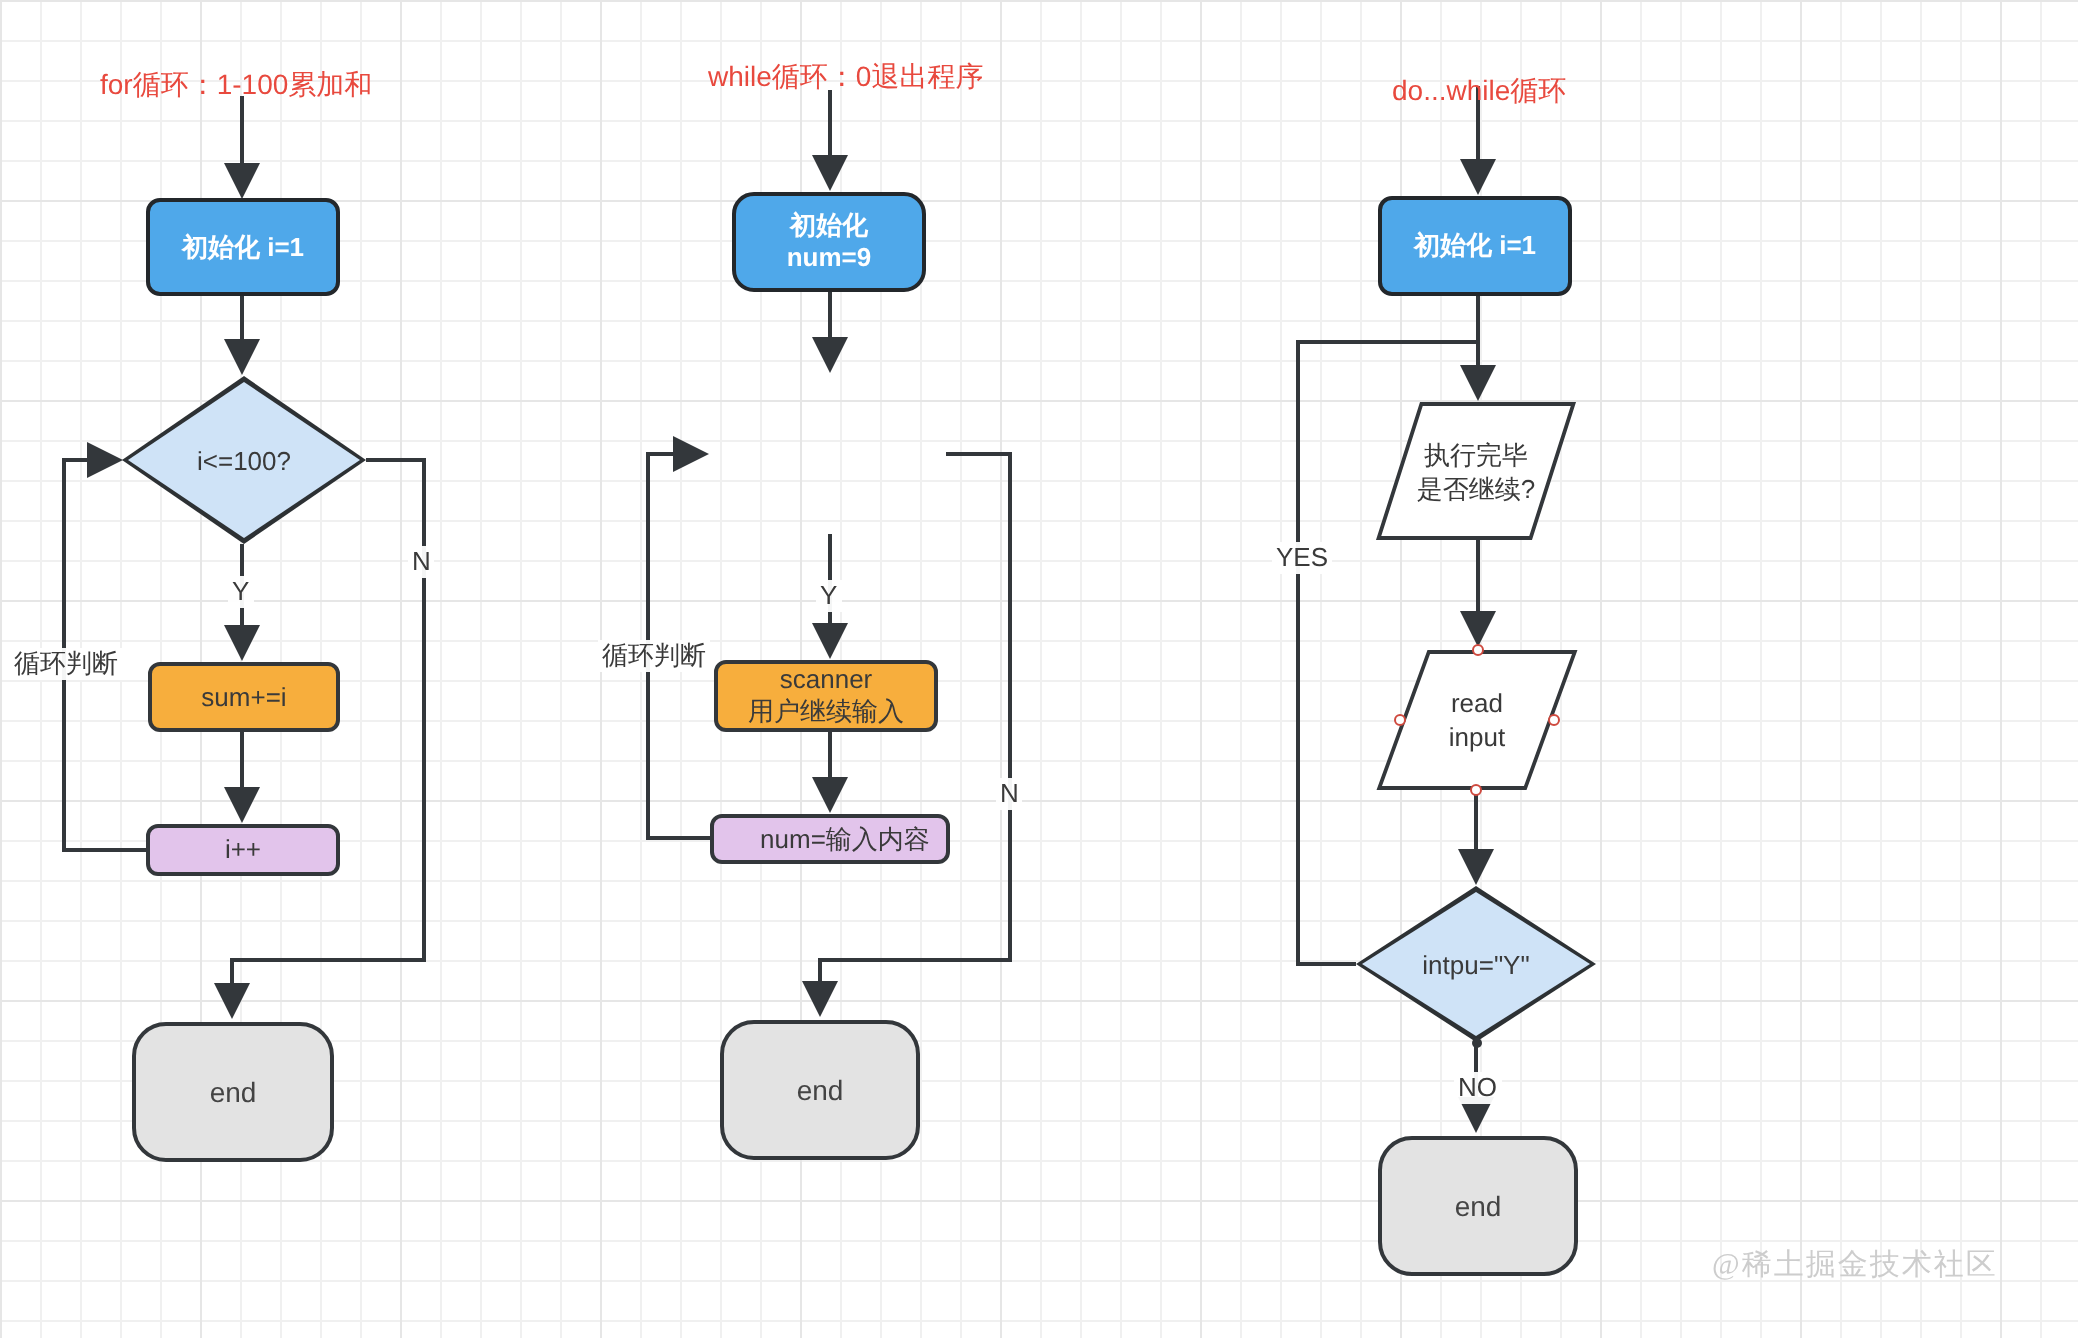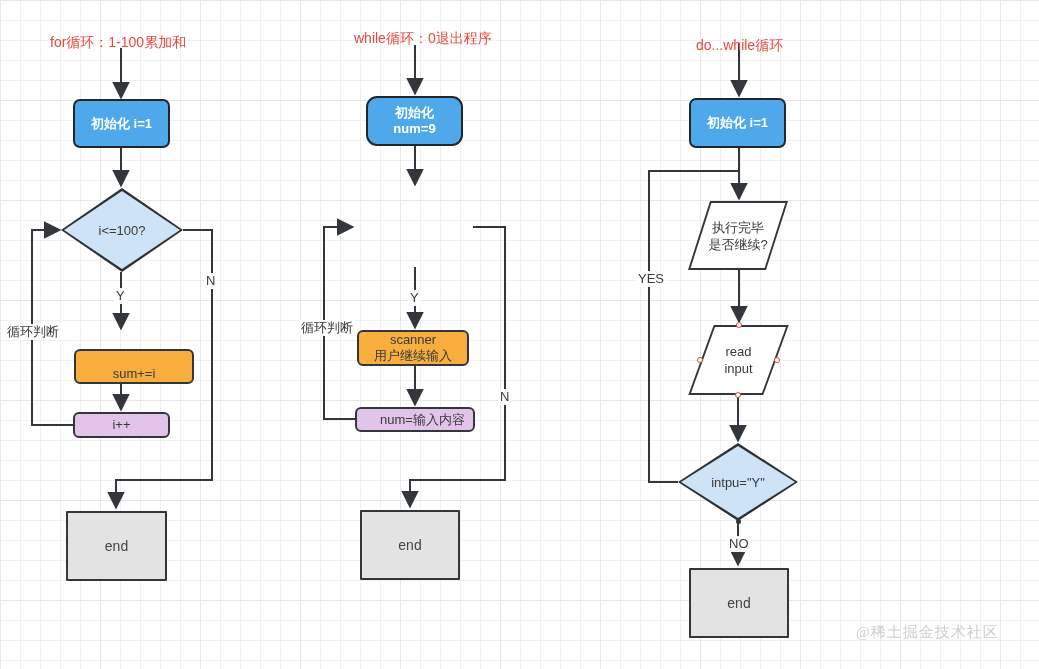--- a/index.html
+++ b/index.html
@@ -14,21 +14,21 @@
       linear-gradient(90deg,#f0f0f0 1px, transparent 1px);
     background-size:100px 100px,100px 100px,20px 20px,20px 20px;
   }
   .wires{position:absolute;left:0;top:0;}
   .chart-title{position:absolute;font-size:14px;color:#e8493e;white-space:nowrap;margin-top:18px;}
   .node{position:absolute;box-sizing:border-box;display:flex;align-items:center;justify-content:center;
         text-align:center;font-size:13px;color:#3a3a3a;line-height:16px;}
   .proc-blue{background:#4fa8ea;border:2px solid #23272b;border-radius:7px;color:#ffffff;font-weight:bold;}
   .act-orange{background:#f7ae3d;border:2px solid #33373b;border-radius:6px;}
   .asn-purple{background:#e2c4eb;border:2px solid #33373b;border-radius:6px;}
-  .end-gray{background:#e3e3e3;border:2px solid #33373b;border-radius:1px;font-size:14px;color:#444;justify-content:center;}
+  .end-gray{background:#e3e3e3;border:2px solid #33373b;border-radius:17px;font-size:14px;color:#444;justify-content:center;}
   .diamond{position:absolute;clip-path:polygon(50% 0,100% 50%,50% 100%,0 50%);background:#2d3134;}
   .diamond-in{position:absolute;left:3px;top:3px;right:3px;bottom:3px;
         clip-path:polygon(50% 0,100% 50%,50% 100%,0 50%);background:#cfe3f7;
         display:flex;align-items:center;justify-content:center;font-size:13px;color:#3a3a3a;}
   .para{position:absolute;box-sizing:border-box;background:#ffffff;border:2px solid #33373b;}
   .para .unskew{width:100%;height:100%;display:flex;align-items:center;justify-content:center;
         text-align:center;font-size:13px;color:#3a3a3a;line-height:17px;}
   .edge-label{position:absolute;font-size:13px;color:#3a3a3a;background:rgba(255,255,255,.95);
         padding:0 2px;line-height:16px;white-space:nowrap;}
   .conn-dot{position:absolute;width:6px;height:6px;border-radius:50%;background:#ffffff;
@@ -82,21 +82,21 @@
   <div class="diamond" style="left:61px;top:188px;width:122px;height:84px;">
     <div class="diamond-in">
       <span>i&lt;=100?</span>
     </div>
   </div>
 
   <div class="edge-label" style="left:114px;top:288px;">Y</div>
   <div class="edge-label" style="left:204px;top:273px;">N</div>
   <div class="edge-label" style="left:5px;top:324px;">循环判断</div>
 
-  <div class="node act-orange" style="left:74px;top:349px;width:120px;height:35px;align-items:flex-end;">
+  <div class="node act-orange" style="left:74px;top:331px;width:96px;height:35px;">
     <span>sum+=i</span>
   </div>
 
   <div class="node asn-purple" style="left:73px;top:412px;width:97px;height:26px;">
     <span>i++</span>
   </div>
 
   <div class="node end-gray" style="left:66px;top:511px;width:101px;height:70px;">
     <span>end</span>
   </div>

